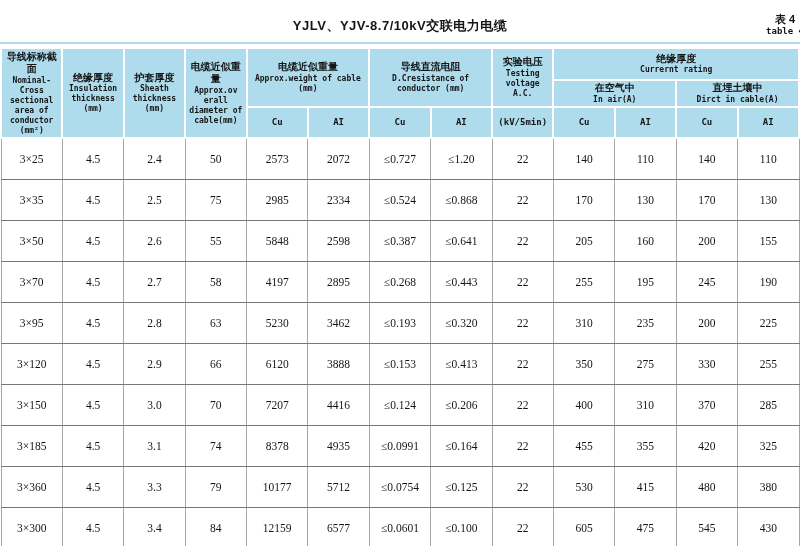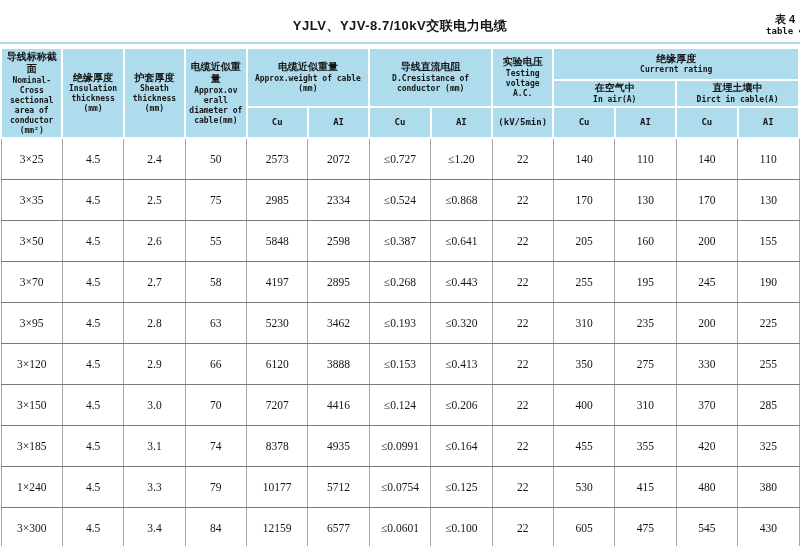--- a/index.html
+++ b/index.html
@@ -287,21 +287,21 @@
           <td>4935</td>
           <td>≤0.0991</td>
           <td>≤0.164</td>
           <td>22</td>
           <td>455</td>
           <td>355</td>
           <td>420</td>
           <td>325</td>
         </tr>
         <tr>
-          <td>1×240</td>
+          <td>3×360</td>
           <td>4.5</td>
           <td>3.3</td>
           <td>79</td>
           <td>10177</td>
           <td>5712</td>
           <td>≤0.0754</td>
           <td>≤0.125</td>
           <td>22</td>
           <td>530</td>
           <td>415</td>

